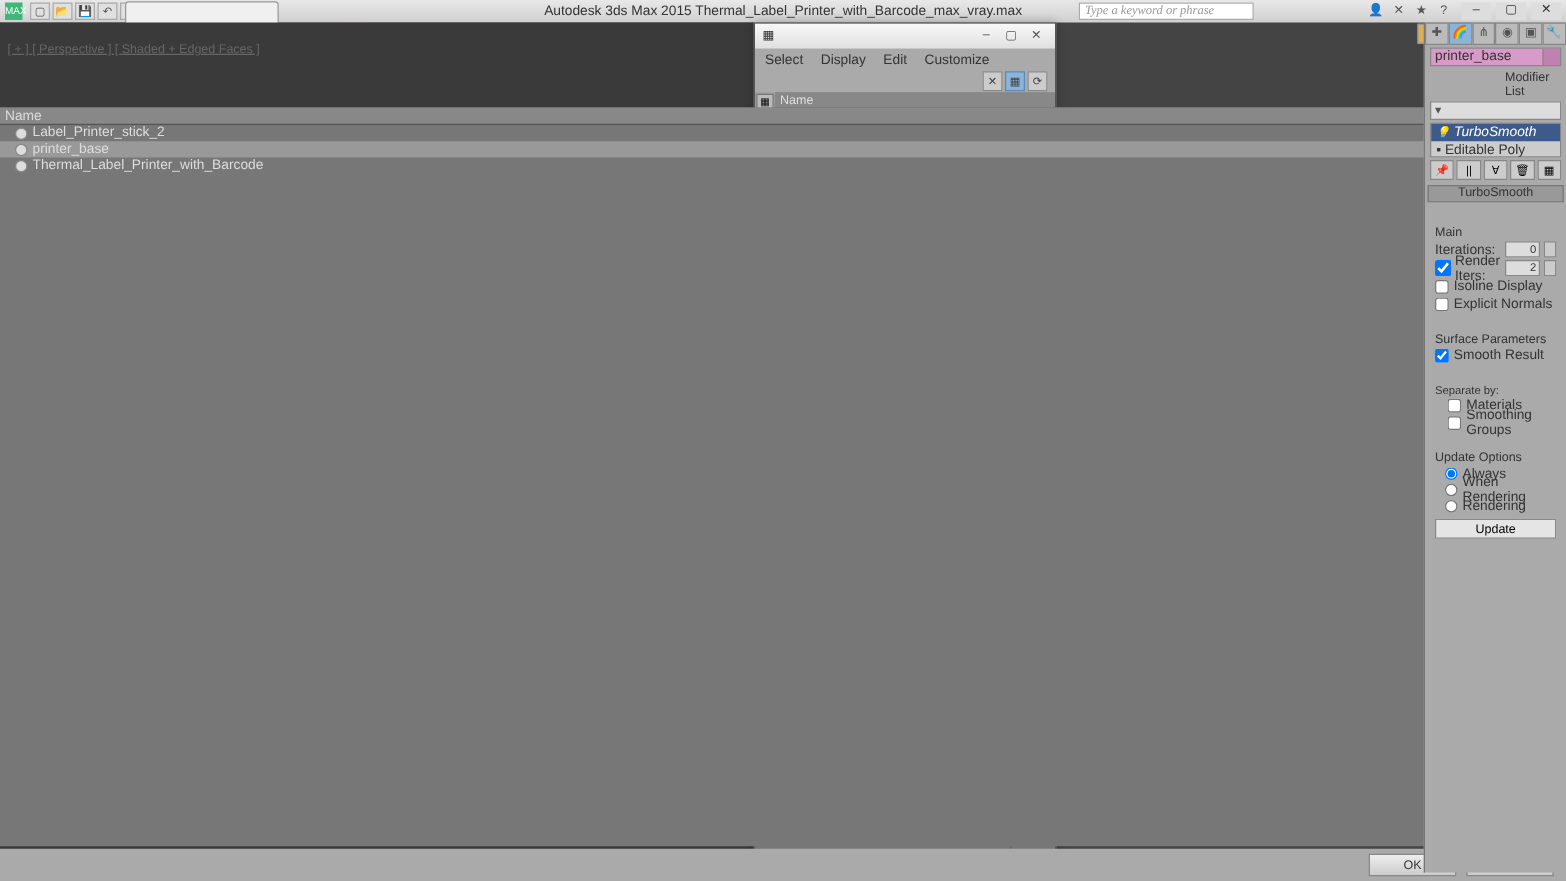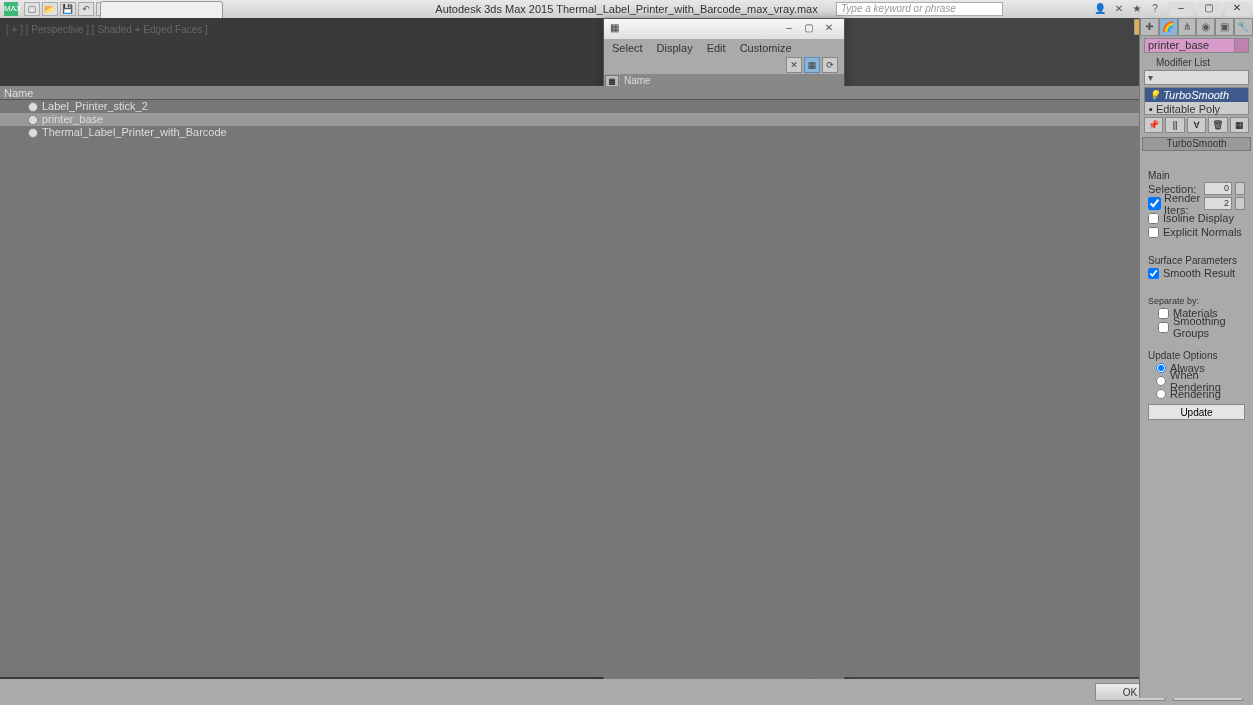--- a/index.html
+++ b/index.html
@@ -2,31 +2,31 @@
 <html><head>
 <meta charset="utf-8">
 <style>
 * { margin:0; padding:0; box-sizing:border-box; font-family:'Segoe UI',Tahoma,sans-serif; font-size:11px; user-select:none; }
 body { width:1253px; height:705px; background:#444; overflow:hidden; position:relative; }
 .titlebar { height:18px; background:linear-gradient(#e8e8e8,#d0d0d0); display:flex; align-items:center; position:relative; }
 .titlebar .app-icon { width:14px; height:14px; background:#3cb878; margin:0 4px; font-size:8px; color:#fff; text-align:center; line-height:14px; }
 .titlebar .quick { display:flex; gap:2px; margin-left:2px; }
 .titlebar .quick span { width:16px; height:14px; background:#e0e0e0; border:1px solid #aaa; font-size:9px; text-align:center; line-height:12px; color:#555; }
 .titlebar .title-text { position:absolute; left:50%; transform:translateX(-50%); font-size:11px; color:#333; }
-.titlebar .search-box { position:absolute; right:250px; width:167px; height:14px; background:#fff; border:1px solid #aaa; font-size:10px; color:#999; font-style:italic; padding-left:4px; line-height:12px; }
+.titlebar .search-box { position:absolute; right:250px; width:140px; height:14px; background:#fff; border:1px solid #aaa; font-size:10px; color:#999; font-style:italic; padding-left:4px; line-height:12px;font-family:Liberation Serif, serif; }
 .titlebar .right-icons { position:absolute; right:90px; display:flex; gap:2px; }
 .titlebar .right-icons span { width:16px; height:14px; font-size:10px; text-align:center; line-height:14px; color:#555; }
 .titlebar .win-controls { position:absolute; right:4px; display:flex; gap:4px; }
 .titlebar .win-controls span { width:24px; height:14px; background:#ddd; text-align:center; line-height:12px; font-size:10px; color:#333; }
 .workspace-tab { position:absolute; left:100px; top:1px; height:16px; padding:16px 10px; background:#f0f0f0; border:1px solid #999; border-radius:3px 3px 0 0; font-size:10px; line-height:14px; color:#333;text-align:right; }
 .sec-toolbar { position:absolute; top:18px; right:0; height:18px; display:flex; gap:2px; padding:1px; }
 .sec-toolbar span { width:18px; height:16px; background:linear-gradient(#f5f5f5,#ddd); border:1px solid #999; font-size:10px; text-align:center; line-height:14px; color:#555; }
 
 .viewport { position:absolute; left:0; top:18px; width:603px; height:680px; background:#3a3a3a; }
-.vp-label { position:absolute; left:6px; top:6px; font-size:10px; color:#666; }
+.vp-label { position:absolute; left:6px; top:16px; font-size:10px; color:#666;text-decoration:underline; }
 .stats { position:absolute; left:26px; top:28px; font-size:10px; color:#b89050; line-height:13px; }
 .stats td { padding:0 6px 0 0; }
 .axis-gizmo { position:absolute; left:16px; bottom:40px; width:30px; height:30px; }
 .time-slider { position:absolute; left:0; bottom:0; width:603px; height:14px; background:#666; display:flex; align-items:center; }
 .time-slider .btn { width:14px; height:12px; background:#888; border:1px solid #555; font-size:8px; text-align:center; line-height:10px; }
 .time-slider .frame { width:60px; height:12px; background:#aaa; border:1px solid #555; font-size:9px; text-align:center; line-height:10px; margin-left:2px; }
 .time-slider .track { flex:1; height:10px; margin:0 4px; background:#555; }
 
 
 .win { position:absolute; background:#aaa; border:1px solid #555; box-shadow:0 0 8px rgba(0,0,0,.3); }
@@ -85,34 +85,34 @@
 .sel-scene .filter-row2 { height:18px; display:flex; padding:1px 4px; gap:2px; align-items:center; background:#999; }
 .sel-scene .filter-row2 span { width:16px; height:16px; background:#ccc; border:1px solid #888; }
 .sel-scene .filter-row2 .lbl { background:none; border:none; width:auto; font-size:10px; color:#333; margin-left:4px; }
 .sel-scene .filter-row2 .combo { flex:1; height:14px; background:#aaa; border:1px solid #777; }
 .sel-scene .sfs-list { position:absolute; left:0; top:86px; right:0; bottom:28px; background:#777; }
 .sel-scene .sfs-head { display:flex; height:14px; background:#888; color:#ddd; font-size:10px; line-height:14px; border-bottom:1px solid #555; }
 .sel-scene .sfs-head .col-name { flex:1; padding-left:4px; border-right:1px solid #666; }
 .sel-scene .sfs-head .col-faces { width:44px; text-align:right; padding-right:4px; }
 .sel-scene .sfs-row { display:flex; height:13px; font-size:10px; line-height:13px; color:#ddd; }
 .sel-scene .sfs-row.sel { background:#999; }
-.sel-scene .sfs-row .col-name { flex:1; padding-left:28px; display:flex; align-items:center;text-align:center; }
+.sel-scene .sfs-row .col-name { flex:1; padding-left:12px; display:flex; align-items:center;text-align:center; }
 .sel-scene .sfs-row .col-faces { width:44px; text-align:right; padding-right:4px; border-left:1px solid #666; }
 .sel-scene .sfs-row .obj-icon { width:10px; height:10px; border-radius:50%; background:#ddd; border:1px solid #888; margin-right:4px; }
 .sel-scene .btn-row { position:absolute; left:0; bottom:0; right:0; height:26px; background:#aaa; display:flex; justify-content:flex-end; align-items:center; padding:0 10px; gap:8px; }
 .sel-scene .btn-row button { width:70px; height:18px; background:linear-gradient(#eee,#ccc); border:1px solid #888; font-size:10px; color:#333; }
 
 
 .cmd-panel { position:absolute; right:0; top:18px; width:114px; height:680px; background:#aaa; border-left:1px solid #777; }
 .cmd-panel .tabs { height:18px; display:flex; background:#999; }
 .cmd-panel .tabs span { flex:1; height:18px; background:#bbb; border:1px solid #888; font-size:10px; text-align:center; line-height:16px; color:#555; }
 .cmd-panel .tabs span.active { background:#8ab4d8; }
 .cmd-panel .name-field { height:15px; margin:2px 4px; background:#d89ac8; border:1px solid #888; font-size:10px; padding-left:3px; line-height:13px; color:#333; display:flex; }
 .cmd-panel .name-field .swatch { width:14px; background:#c080b0; border-left:1px solid #888; margin-left:auto; }
-.cmd-panel .mod-label { font-size:10px; color:#333; padding:2px 16px; }
+.cmd-panel .mod-label { font-size:10px; color:#333; padding:2px 16px;margin-left:48px; }
 .cmd-panel .mod-combo { height:15px; margin:0 4px; background:#ddd; border:1px solid #888; font-size:10px; line-height:13px; padding-left:3px; color:#555; }
 .cmd-panel .mod-stack { margin:2px 4px; height:28px; background:#ccc; border:1px solid #888; font-size:10px; color:#333; }
 .cmd-panel .mod-stack div { padding:1px 4px; display:flex; align-items:center; gap:3px; }
 .cmd-panel .mod-stack div.sel { background:#3d5a8a; color:#fff; font-style:italic; }
 .cmd-panel .mod-stack .bulb { color:#ffcc44; font-size:9px; }
 .cmd-panel .mod-btns { height:16px; margin:2px 4px; display:flex; gap:2px; }
 .cmd-panel .mod-btns span { flex:1; height:16px; background:#ccc; border:1px solid #888; font-size:9px; text-align:center; line-height:14px; }
 .cmd-panel .rollout { margin:4px 2px; }
 .cmd-panel .rollout-title { height:14px; background:#999; border:1px solid #777; font-size:10px; text-align:center; line-height:12px; color:#333; }
 .cmd-panel .rollout-body { background:#aaa; padding:3px 6px; font-size:10px; color:#333; }
@@ -532,21 +532,21 @@
     <span>||</span>
     <span>∀</span>
     <span>🗑</span>
     <span>▦</span>
   </div>
   <div class="rollout">
     <div class="rollout-title">TurboSmooth</div>
     <div class="rollout-body">
       <div class="section-lbl">Main</div>
       <div class="param-row">
-        <span class="lbl">Selection:</span>
+        <span class="lbl">Iterations:</span>
         <span class="spinner">0</span>
         <span class="spin-btns"></span>
       </div>
       <div class="param-row">
         <input type="checkbox" checked="" style="">
         <span class="lbl">Render Iters:</span>
         <span class="spinner">2</span>
         <span class="spin-btns"></span>
       </div>
       <div class="chk">

